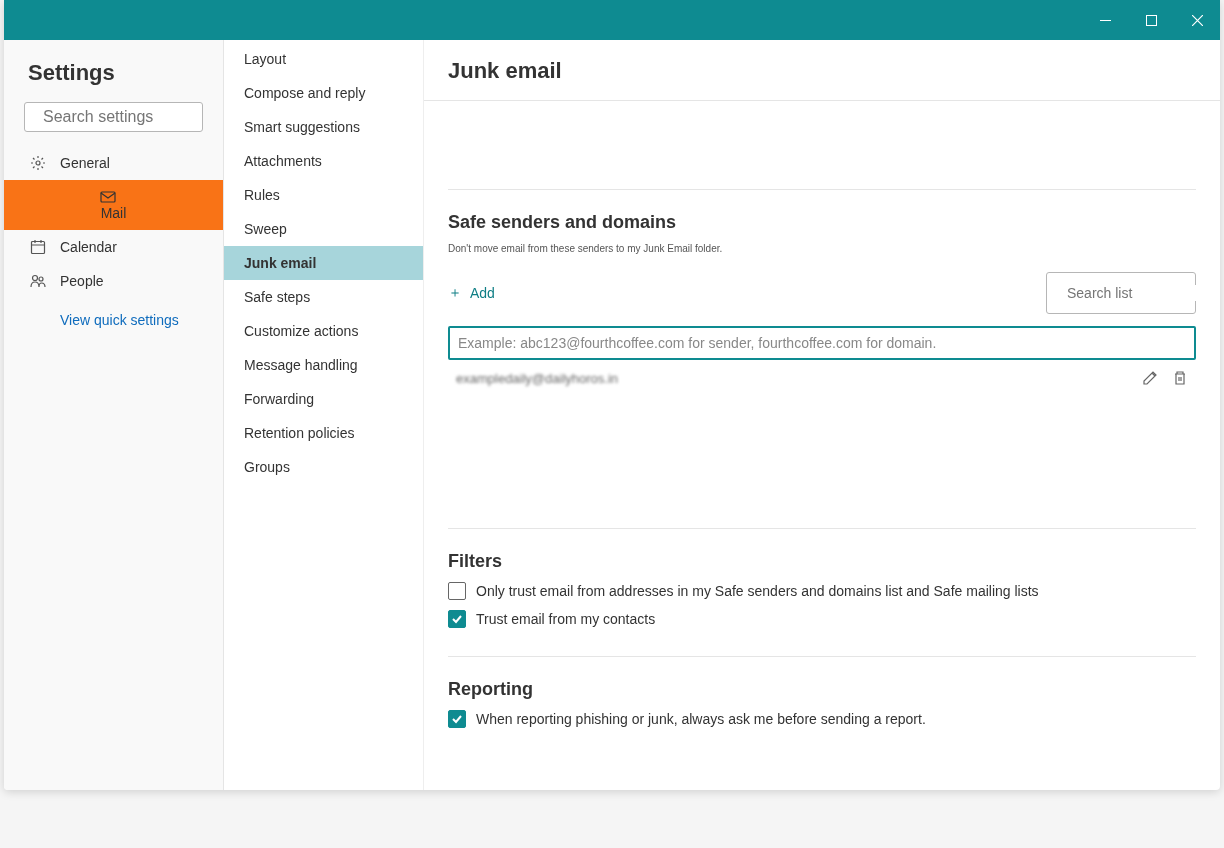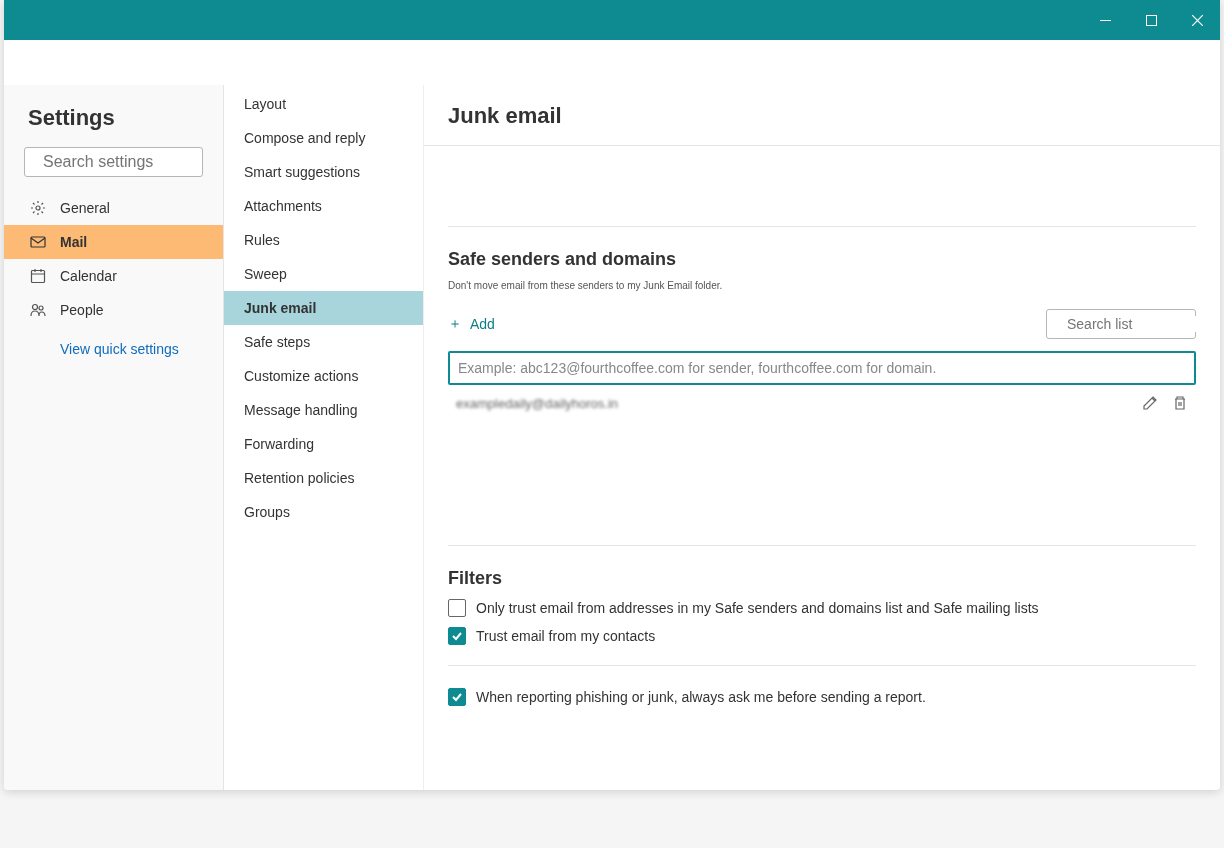--- a/index.html
+++ b/index.html
@@ -17,21 +17,20 @@
     .window {
       width: 1216px;
       height: 790px;
       margin: 0 4px;
       background: #fff;
       box-shadow: 0 2px 10px rgba(0,0,0,0.15);
       border-radius: 0 0 4px 4px;
       overflow: hidden;
       display: flex;
       flex-direction: column;
-      gap: 45px;
     }
     .titlebar {
       height: 40px;
       background: #0e8b91;
       display: flex;
       justify-content: flex-end;
       align-items: center;
     }
     .win-controls {
       display: flex;
@@ -85,22 +84,23 @@
     }
     .nav-item {
       display: flex;
       align-items: center;
       padding: 9px 24px;
       font-size: 14px;
       color: #333;
       cursor: pointer;
     }
     .nav-item.active {
-      background: #fdba74;
-      font-weight: 700;
+      background: #f97316;
+      font-weight: 400;
+      flex-direction: column;
     }
     .nav-item .icon {
       width: 20px;
       margin-right: 12px;
       display: flex;
       justify-content: center;
     }
     .quick-settings {
       padding: 14px 24px 0 56px;
       color: #0f6cbd;
@@ -136,21 +136,21 @@
       color: #333;
     }
     .content {
       padding: 0 24px 24px;
     }
     .section {
       padding: 22px 0 0;
     }
     .section-bar {
       border-top: 1px solid #e5e5e5;
-      margin-top: 20px;
+      margin-top: 28px;
     }
     .section-title {
       font-size: 18px;
       font-weight: 600;
       color: #333;
       margin-bottom: 10px;
     }
     .section-desc {
       font-size: 10px;
       color: #555;
@@ -171,21 +171,21 @@
     }
     .add-btn .plus {
       margin-right: 8px;
       font-size: 14px;
     }
     .search-list {
       display: flex;
       align-items: center;
       border: 1px solid #b6b6b6;
       border-radius: 3px;
-      padding: 6px 12px;
+      padding: 12px 12px;
       width: 150px;
     }
     .search-list input {
       border: none;
       outline: none;
       flex: 1;
       font-size: 14px;
       margin-left: 8px;
     }
     .sender-input-wrap {
@@ -409,20 +409,21 @@
             <div class="checkbox checked">
               <svg width="12" height="12" viewBox="0 0 12 12">
                   <path d="M2 6 L5 9 L10 3" fill="none" stroke="#fff" stroke-width="2"></path>
                 </svg>
             </div>
             <span class="checkbox-label">Trust email from my contacts</span>
           </div>
         </div>
 
         <div class="section section-bar">
+          <div class="section-title">Reporting</div>
           <div class="checkbox-row">
             <div class="checkbox checked">
               <svg width="12" height="12" viewBox="0 0 12 12">
                   <path d="M2 6 L5 9 L10 3" fill="none" stroke="#fff" stroke-width="2"></path>
                 </svg>
             </div>
             <span class="checkbox-label">When reporting phishing or junk, always ask me before sending a report.</span>
           </div>
         </div>
 

